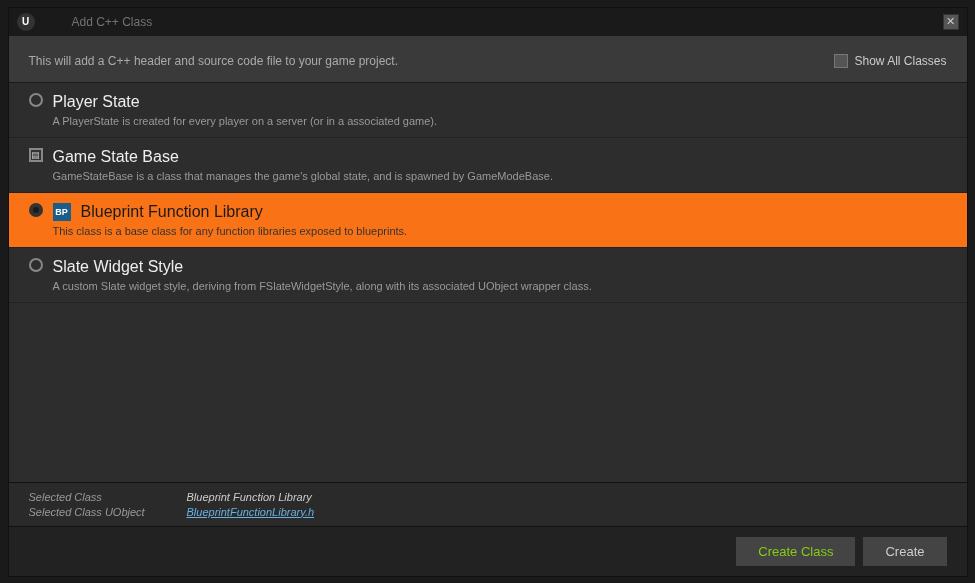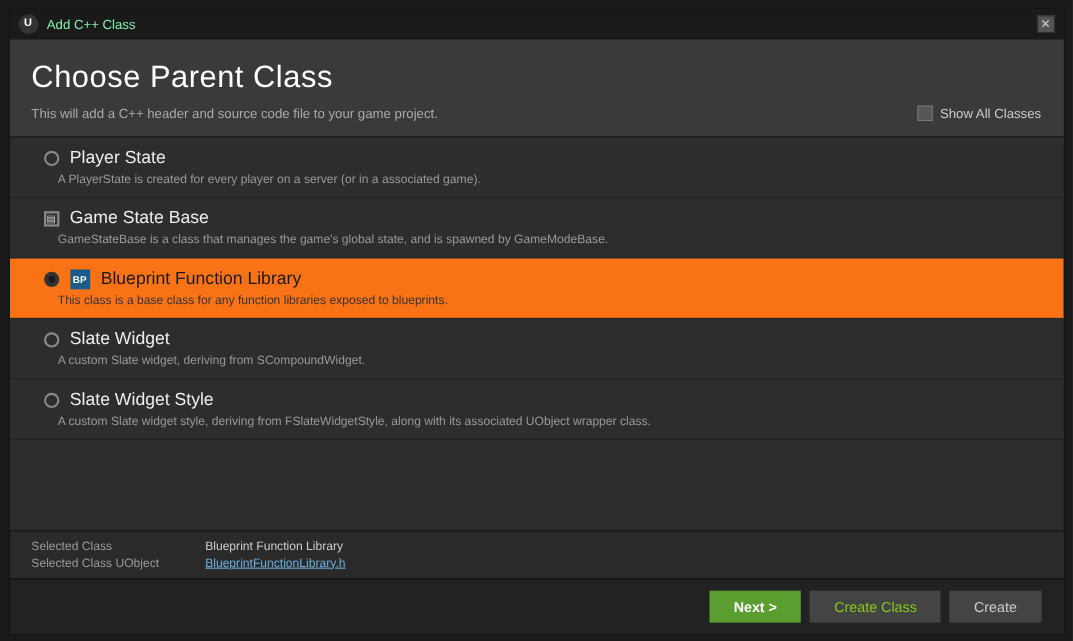--- a/index.html
+++ b/index.html
@@ -42,22 +42,23 @@
       background: #333;
       border-radius: 50%;
       display: flex;
       align-items: center;
       justify-content: center;
       color: #fff;
       font-size: 10px;
       font-weight: bold;
     }
     .title-bar-title {
-      color: #86efac;
+      color: #737373;
       font-size: 12px;
+      margin-left: 29px;
     }
     .close-btn {
       width: 16px;
       height: 16px;
       background: #555;
       display: flex;
       align-items: center;
       justify-content: center;
       color: #ccc;
       font-size: 11px;
@@ -124,23 +125,21 @@
       cursor: pointer;
       display: flex;
       flex-direction: column;
       gap: 4px;
     }
     .class-item.selected {
       background: #f97316;
     }
     .class-item-header {
       display: flex;
-      align-items: center;
       gap: 10px;
-      margin-left: 11px;
     }
     .class-radio {
       width: 14px;
       height: 14px;
       border-radius: 50%;
       border: 2px solid #888;
       background: transparent;
       flex-shrink: 0;
       display: flex;
       align-items: center;
@@ -163,20 +162,21 @@
       color: #333;
     }
     .footer-info {
       background: #2a2a2a;
       padding: 8px 20px;
       display: flex;
       flex-direction: column;
       gap: 3px;
       border-top: 1px solid #111;
       flex-shrink: 0;
+      font-style: italic;
     }
     .footer-row {
       display: flex;
       align-items: center;
       gap: 8px;
     }
     .footer-label {
       color: #999;
       font-size: 11px;
       width: 150px;
@@ -231,21 +231,20 @@
     <div class="title-bar-left">
       <div class="ue-logo">
         <span>U</span>
       </div>
       <span class="title-bar-title">Add C++ Class</span>
     </div>
     <div class="close-btn">✕</div>
   </div>
 
   <div class="header-area">
-    <div class="header-title">Choose Parent Class</div>
     <div class="header-sub">
       <span class="header-desc">This will add a C++ header and source code file to your game project.</span>
       <div class="show-all-classes">
         <div class="checkbox"></div>
         <span class="show-all-label">Show All Classes</span>
       </div>
     </div>
   </div>
 
   <div class="class-list">
@@ -274,27 +273,20 @@
       <div class="class-item-header">
         <div style="width:14px;height:14px;border-radius:50%;border:2px solid #333;background:#333;display:flex;align-items:center;justify-content:center;flex-shrink:0;">
           <div style="width:6px;height:6px;border-radius:50%;background:#1a1a1a;"></div>
         </div>
         <div style="width:18px;height:18px;background:#1a5c8a;display:flex;align-items:center;justify-content:center;font-size:9px;color:white;font-weight:bold;flex-shrink:0;">BP</div>
         <span class="class-name">Blueprint Function Library</span>
       </div>
       <div class="class-desc">This class is a base class for any function libraries exposed to blueprints.</div>
     </div>
 
-    <div class="class-item">
-      <div class="class-item-header">
-        <div class="class-radio"></div>
-        <span class="class-name">Slate Widget</span>
-      </div>
-      <div class="class-desc">A custom Slate widget, deriving from SCompoundWidget.</div>
-    </div>
 
     <div class="class-item">
       <div class="class-item-header">
         <div class="class-radio"></div>
         <span class="class-name">Slate Widget Style</span>
       </div>
       <div class="class-desc">A custom Slate widget style, deriving from FSlateWidgetStyle, along with its associated UObject wrapper class.</div>
     </div>
   </div>
 
@@ -303,17 +295,16 @@
       <span class="footer-label">Selected Class</span>
       <span class="footer-value">Blueprint Function Library</span>
     </div>
     <div class="footer-row">
       <span class="footer-label">Selected Class UObject</span>
       <span class="footer-value link">BlueprintFunctionLibrary.h</span>
     </div>
   </div>
 
   <div class="button-bar">
-    <button class="btn btn-next">Next &gt;</button>
     <button class="btn btn-create">Create Class</button>
     <button class="btn btn-cancel">Create</button>
   </div>
 </div>
 
 </body></html>

